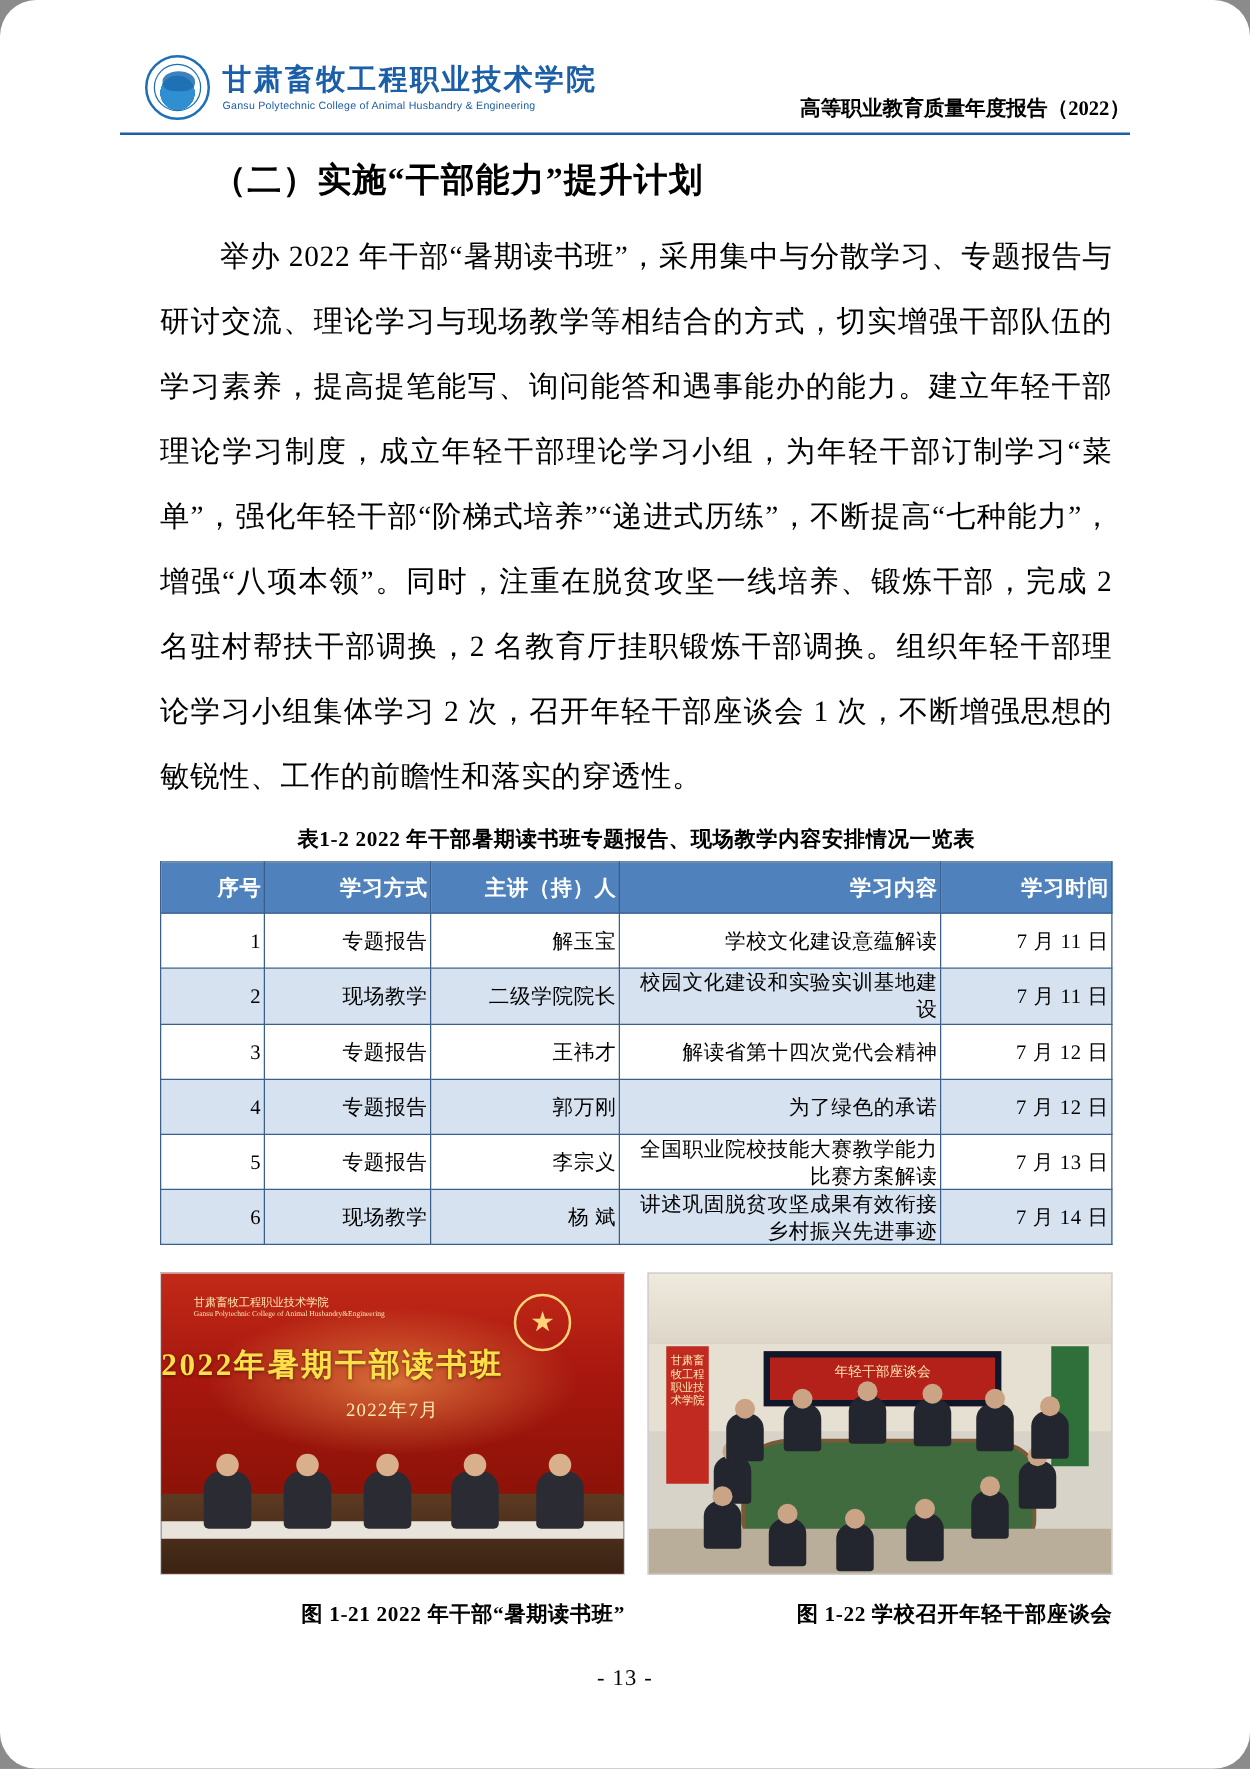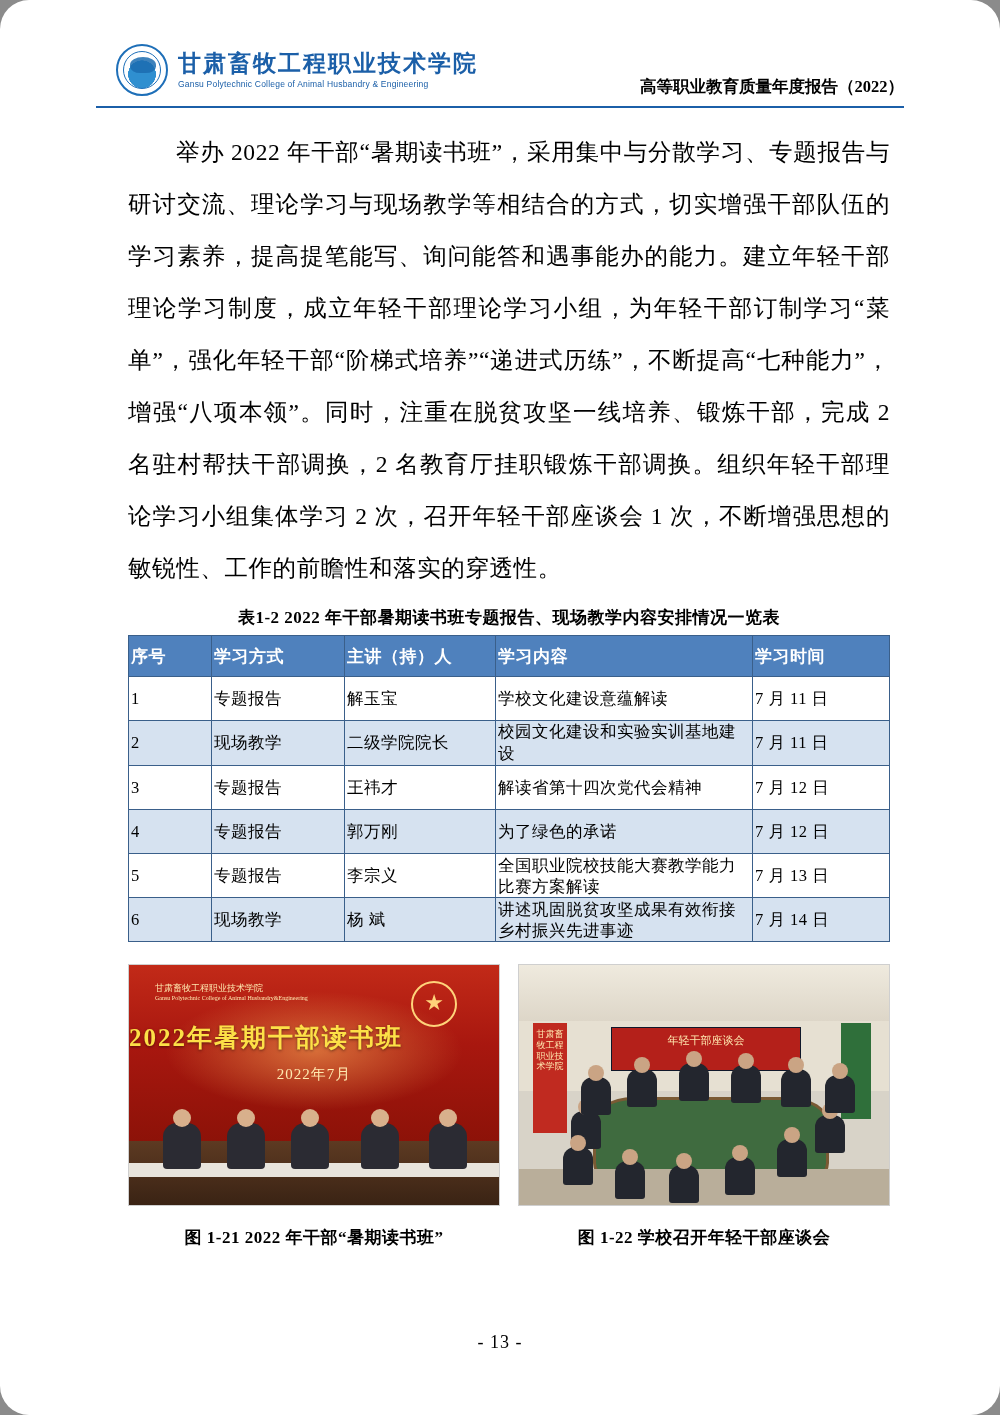--- a/index.html
+++ b/index.html
@@ -134,21 +134,21 @@
     margin-bottom: 6px;
     letter-spacing: 0.5px;
   }
   table.data {
     border-collapse: collapse;
     width: 100%;
     table-layout: fixed;
   }
   table.data th, table.data td {
     border: 1px solid #3a5f8a;
-    text-align: left;
+    text-align: right;
     font-size: 16.5px;
     padding: 0 2px;
     letter-spacing: 0.5px;
   }
   table.data thead th {
     background: #4f81bd;
     color: #ffffff;
     font-weight: bold;
     height: 40px;
     font-size: 17px;
@@ -167,21 +167,21 @@
   .figure { width: 372px; }
   .fig-img {
     width: 372px;
     height: 242px;
     position: relative;
     overflow: hidden;
     border: 1px solid #cfcfcf;
     box-sizing: border-box;
   }
   .fig-caption {
-    text-align: center;
+    text-align: right;
     font-size: 17px;
     font-weight: bold;
     margin-top: 20px;
     letter-spacing: 0.5px;
   }
 
   
   .photo1 { background: #a81d16; }
   .photo1 .stage {
     position: absolute;
@@ -277,21 +277,21 @@
   }
   .photo2 .backwall {
     position: absolute; left:0; right:0; top:56px; height:70px;
     background: #e6e0d2;
   }
   .photo2 .redbanner {
     position: absolute;
     left: 92px; top: 62px;
     width: 190px; height: 44px;
     background: #b4201a;
-    border: 1px solid #0f172a;
+    border: 5px solid #0f172a;
     color: #ffe9b0;
     font-size: 11px;
     text-align: center;
     line-height: 1.5;
     padding-top: 4px;
     box-sizing: border-box;
   }
   .photo2 .sidebanner {
     position: absolute;
     left: 14px; top: 58px;
@@ -357,20 +357,21 @@
       <div>
         <div class="logo-text-cn">甘肃畜牧工程职业技术学院</div>
         <div class="logo-text-en">Gansu Polytechnic College of Animal Husbandry  &amp;  Engineering</div>
       </div>
     </div>
     <div class="header-right">高等职业教育质量年度报告（2022）</div>
   </div>
   <div class="header-rule"></div>
 
   <div class="content">
+    <h2 class="section-title">（二）实施“干部能力”提升计划</h2>
     <p class="para">举办 2022 年干部“暑期读书班”，采用集中与分散学习、专题报告与研讨交流、理论学习与现场教学等相结合的方式，切实增强干部队伍的学习素养，提高提笔能写、询问能答和遇事能办的能力。建立年轻干部理论学习制度，成立年轻干部理论学习小组，为年轻干部订制学习“菜单”，强化年轻干部“阶梯式培养”“递进式历练”，不断提高“七种能力”，增强“八项本领”。同时，注重在脱贫攻坚一线培养、锻炼干部，完成 2 名驻村帮扶干部调换，2 名教育厅挂职锻炼干部调换。组织年轻干部理论学习小组集体学习 2 次，召开年轻干部座谈会 1 次，不断增强思想的敏锐性、工作的前瞻性和落实的穿透性。</p>
 
     <div class="table-caption">表1-2   2022 年干部暑期读书班专题报告、现场教学内容安排情况一览表</div>
 
     <table class="data">
       <thead>
         <tr>
           <th style="width:78px">序号</th>
           <th style="width:128px">学习方式</th>
           <th style="width:146px">主讲（持）人</th>

